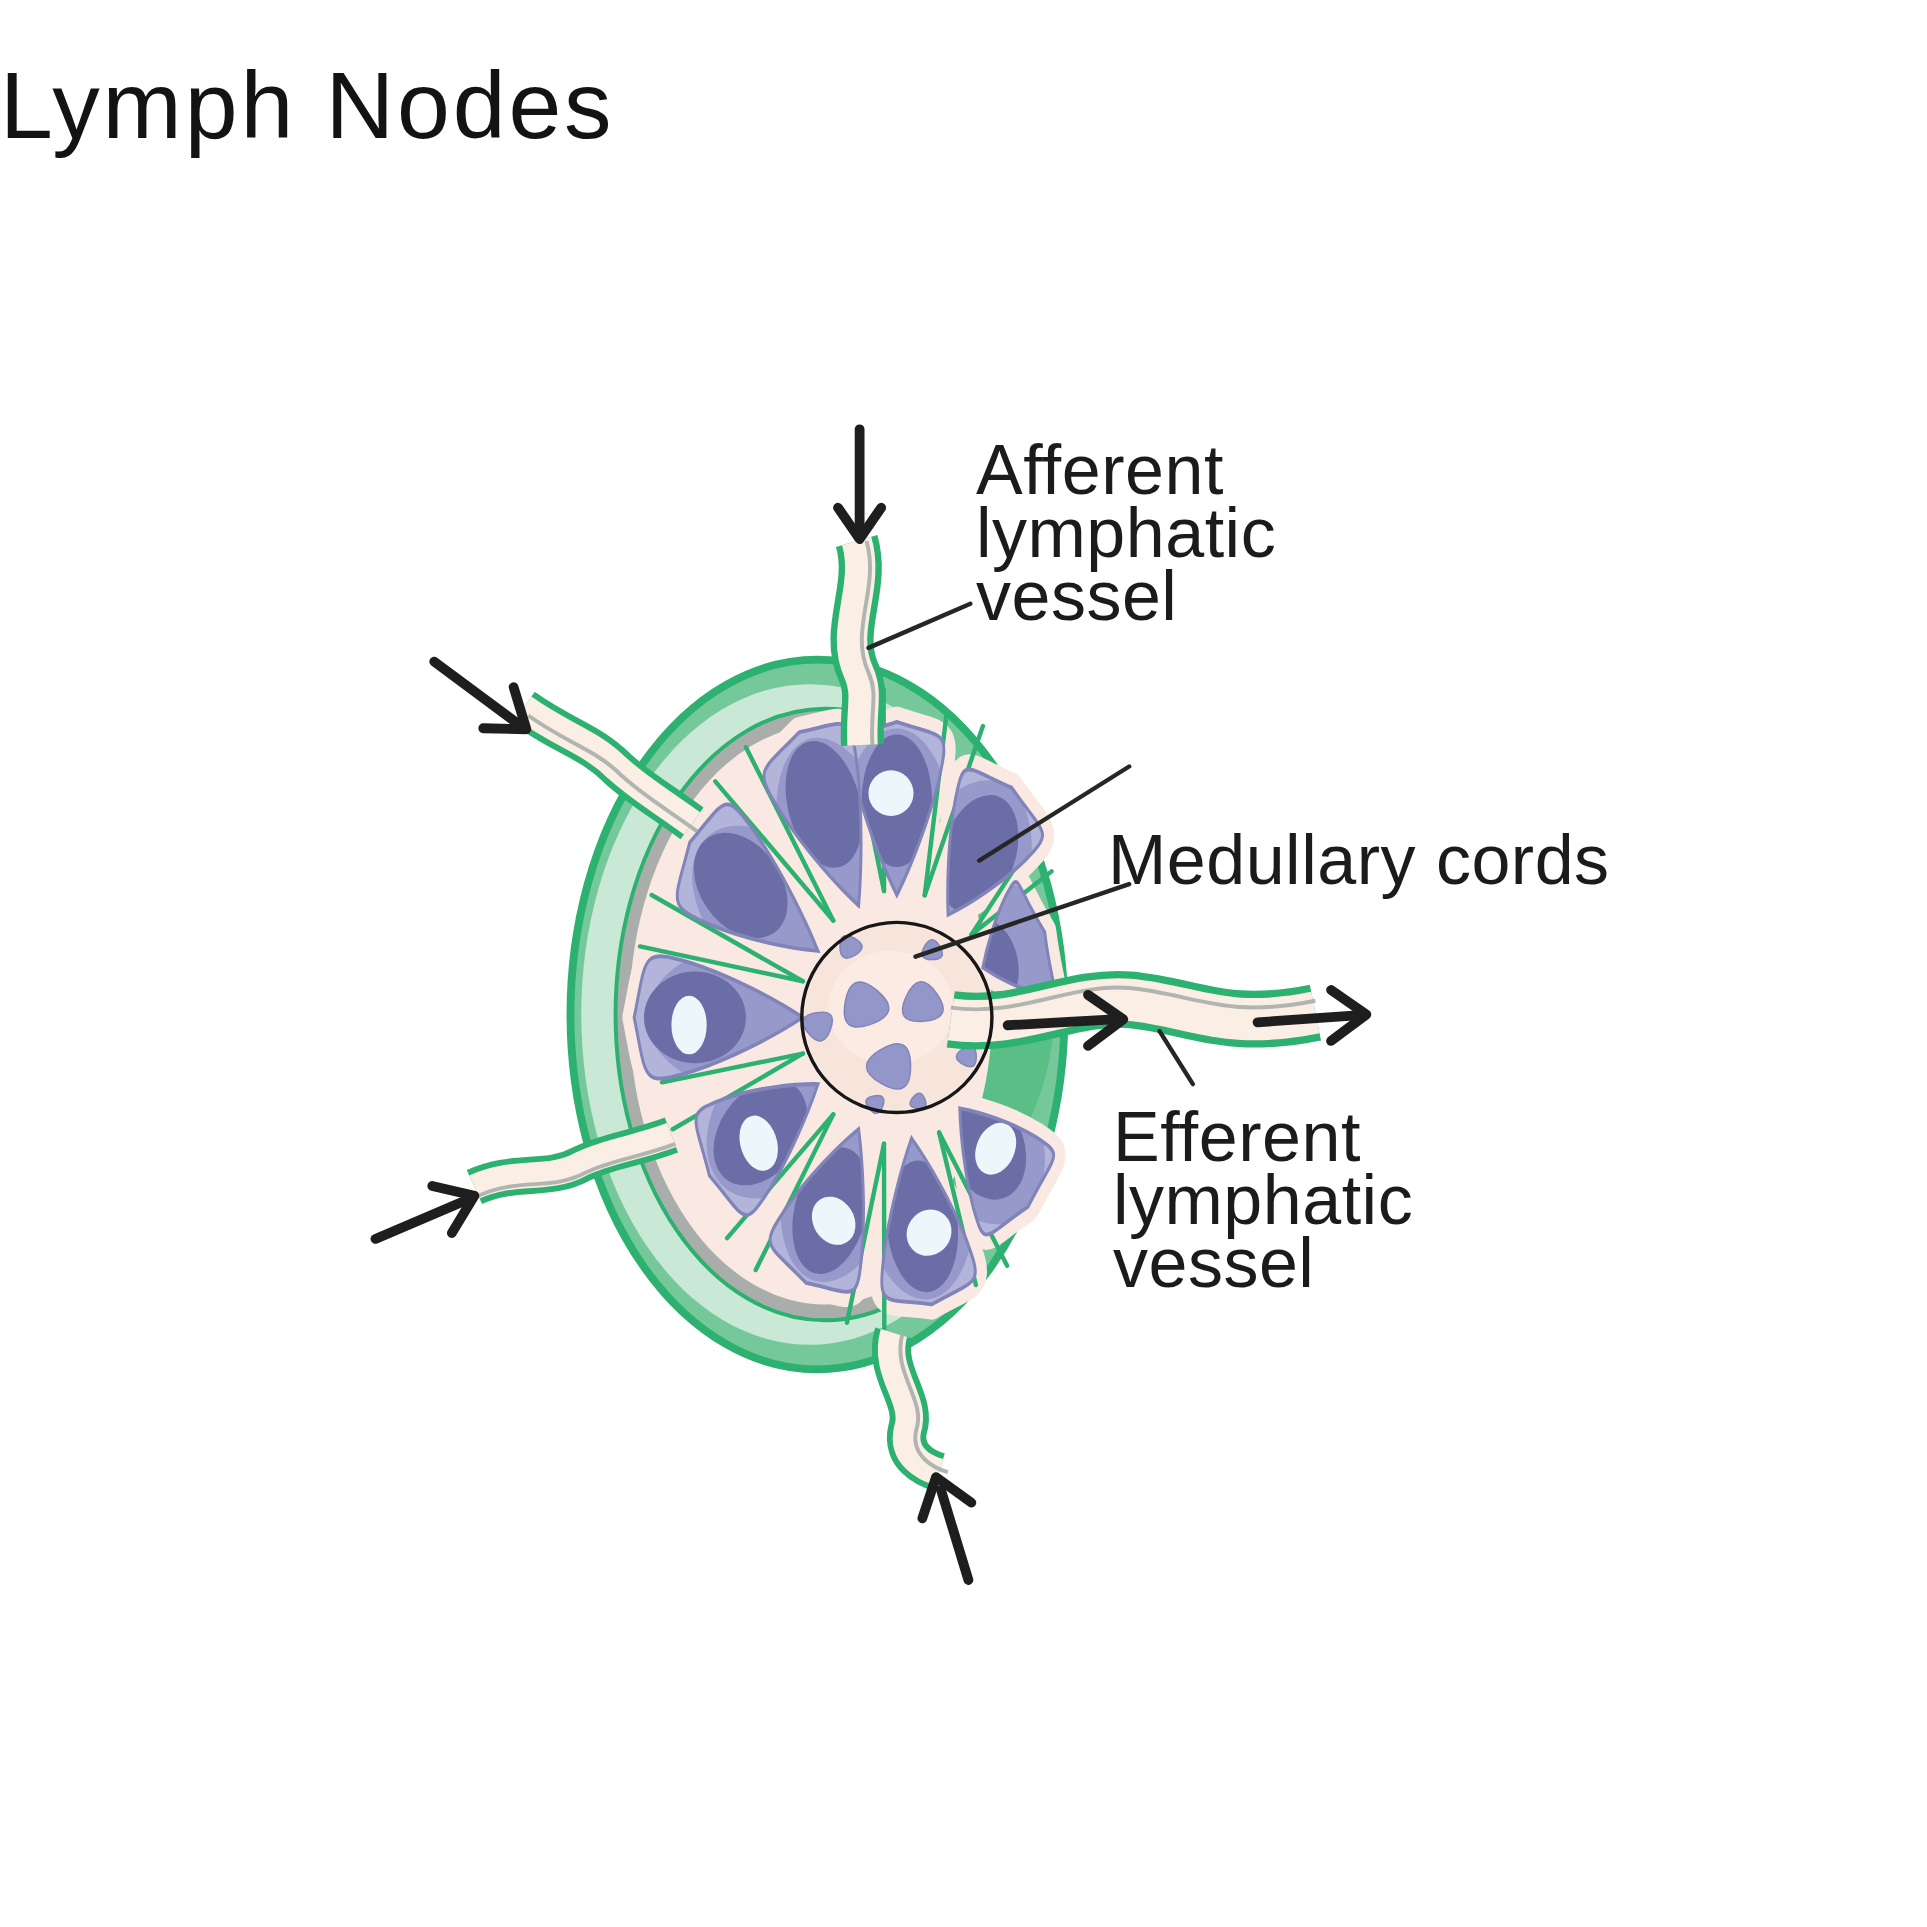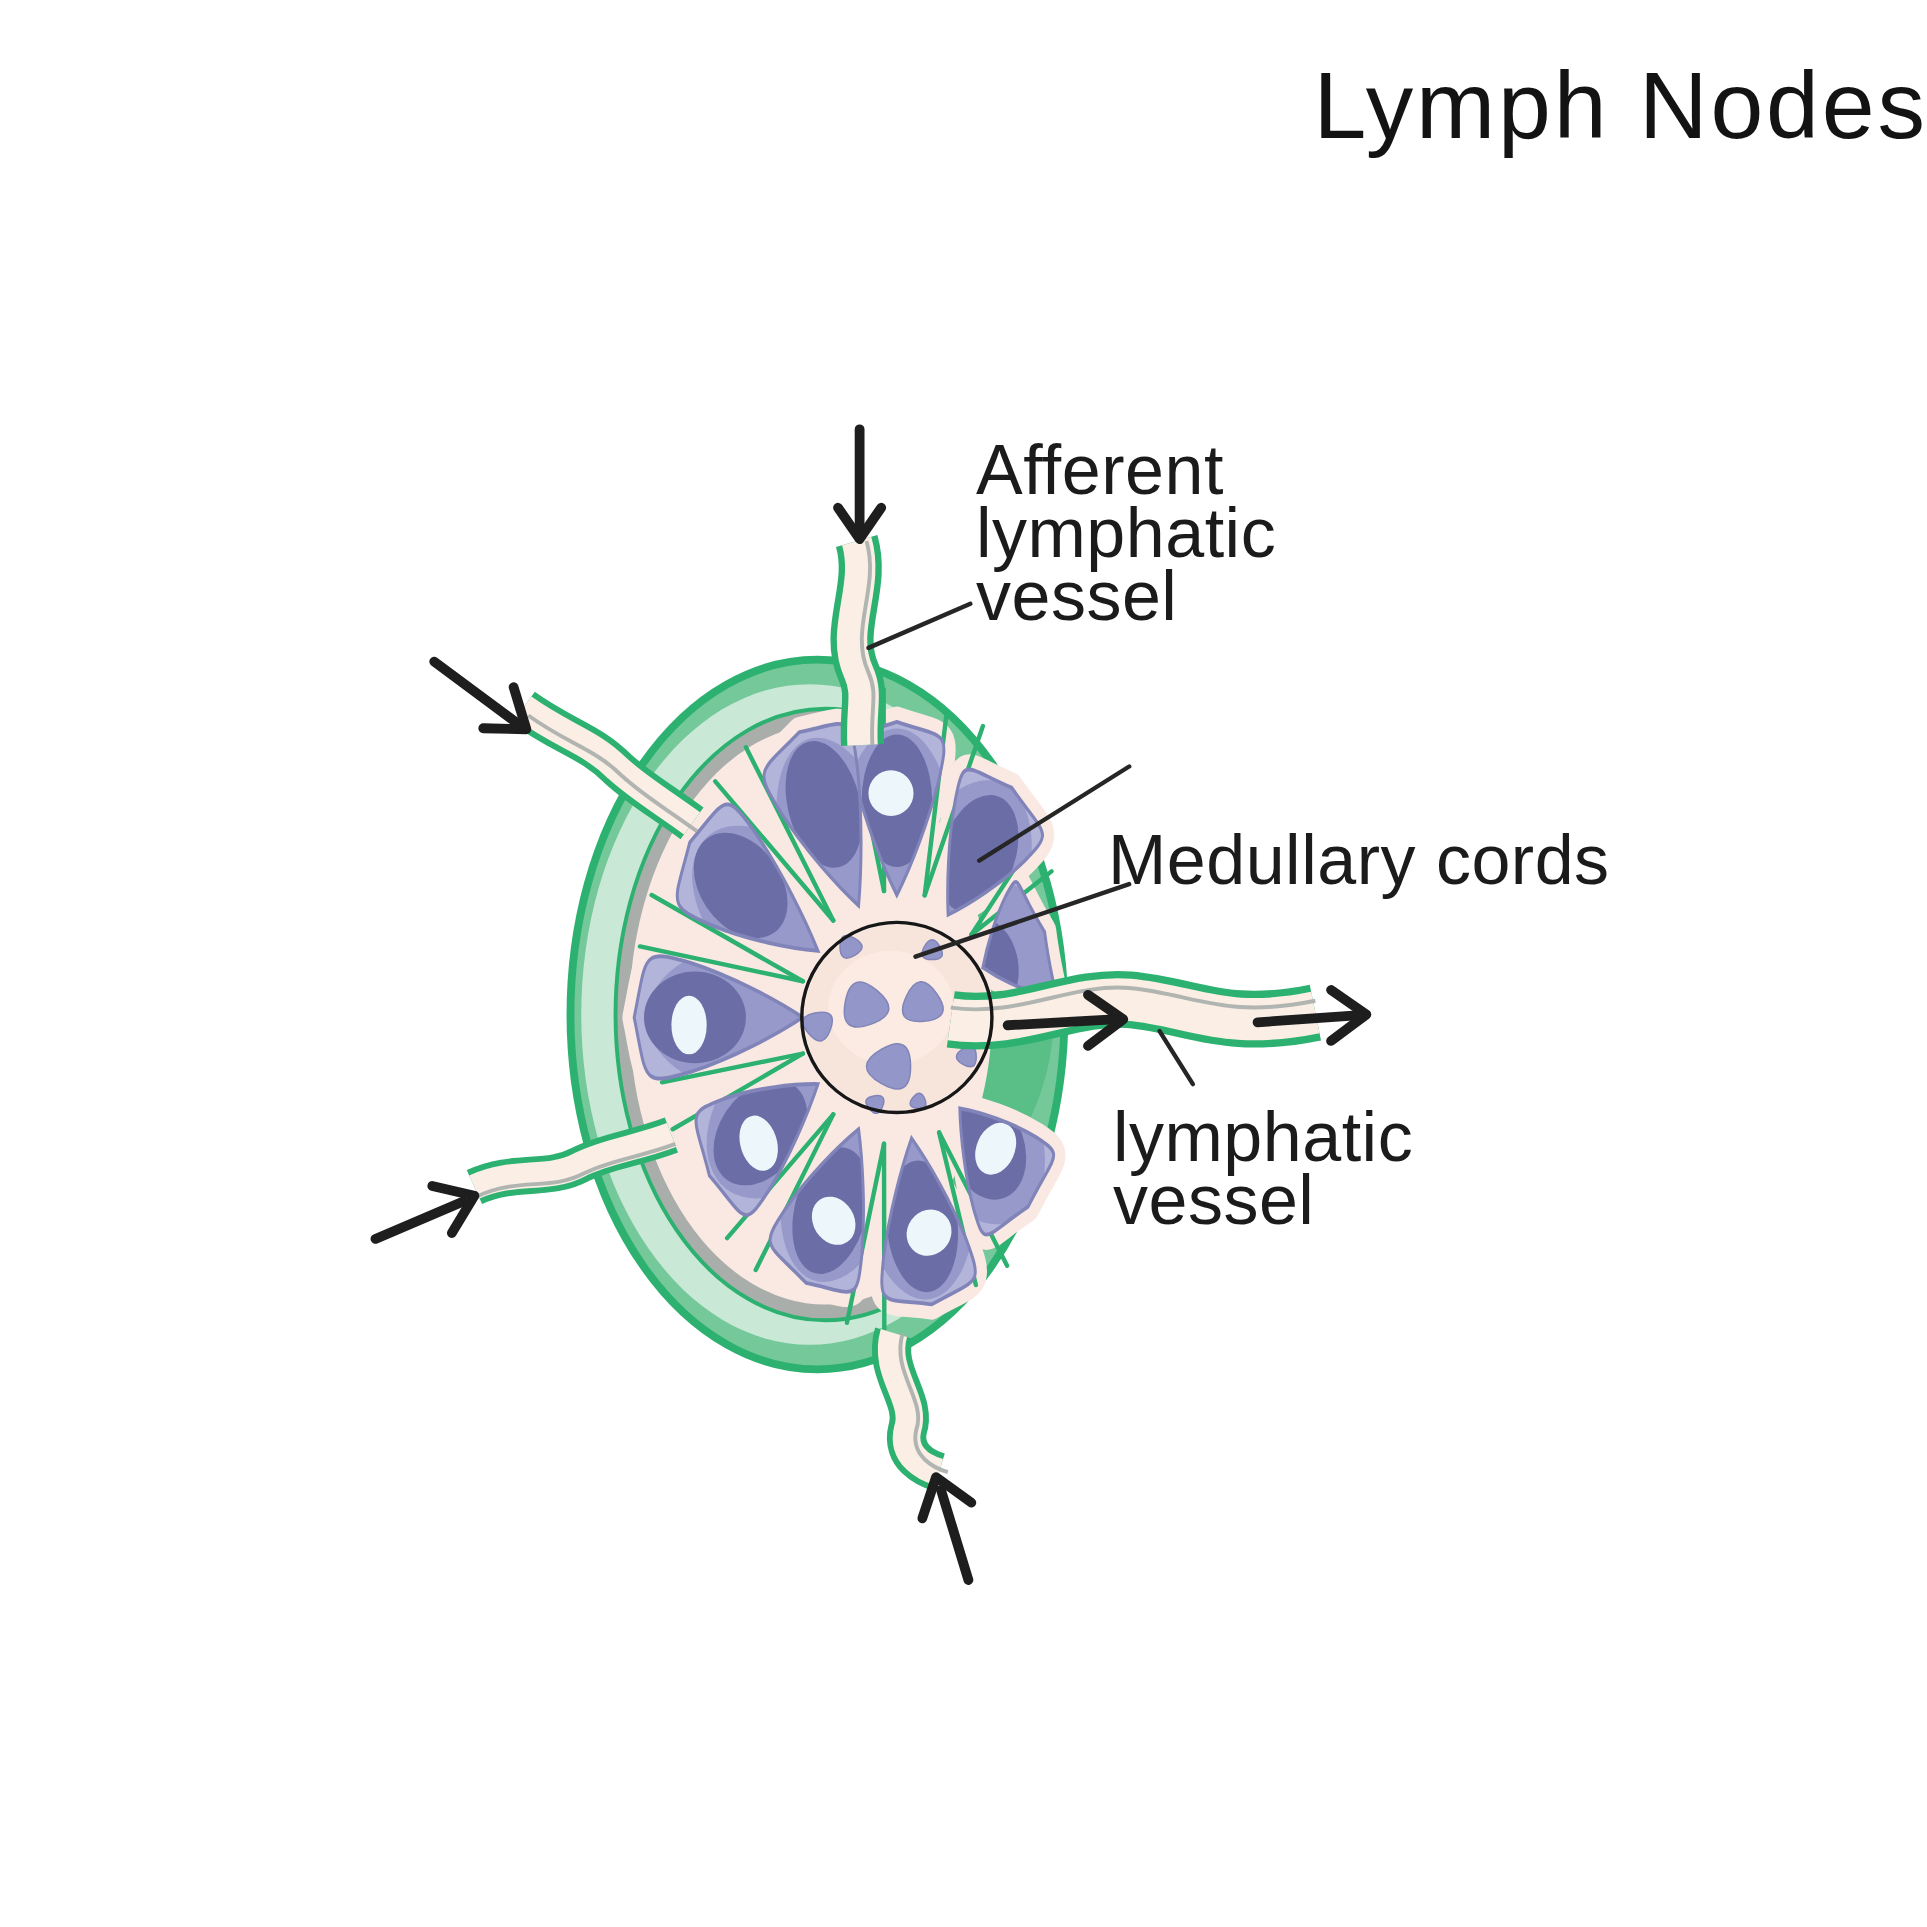--- a/index.html
+++ b/index.html
@@ -1,20 +1,20 @@
 <!DOCTYPE html>
 <html><head>
 <meta charset="utf-8">
 <style>
   html,body{margin:0;padding:0;background:#ffffff;}
   body{width:1928px;height:1928px;position:relative;overflow:hidden;
        font-family:"Liberation Sans","DejaVu Sans",sans-serif;color:#1b1b1b;}
   #stage{position:absolute;left:0;top:0;width:1928px;height:1928px;}
   #figure-svg{position:absolute;left:0;top:0;width:1928px;height:1928px;}
-  .title{position:absolute;left:0;right:0;top:51px;text-align:right;
+  .title{position:absolute;left:0;right:0;top:51px;text-align:left;
          font-size:95px;font-weight:400;letter-spacing:2.9px;color:#131313;}
   .lbl{position:absolute;font-size:70px;line-height:63px;letter-spacing:0.5px;
        color:#1b1b1b;white-space:nowrap;}
 </style>
 </head>
 <body>
 
 <div id="stage">
 
   <svg id="figure-svg" viewBox="0 0 1967 1967">
@@ -237,18 +237,19 @@
     <div>lymphatic</div>
     <div>vessel</div>
   </div>
 
 
   <div class="lbl" style="left:1108px;top:829px">
     <div>Medullary cords</div>
   </div>
 
   <div class="lbl" style="left:1113px;top:1106px">
+    <div>Efferent</div>
     <div>lymphatic</div>
     <div>vessel</div>
   </div>
 
 </div>
 
 
 </body></html>

